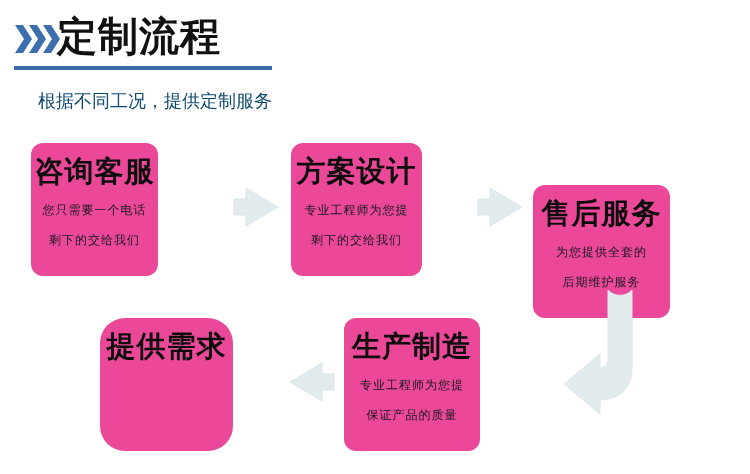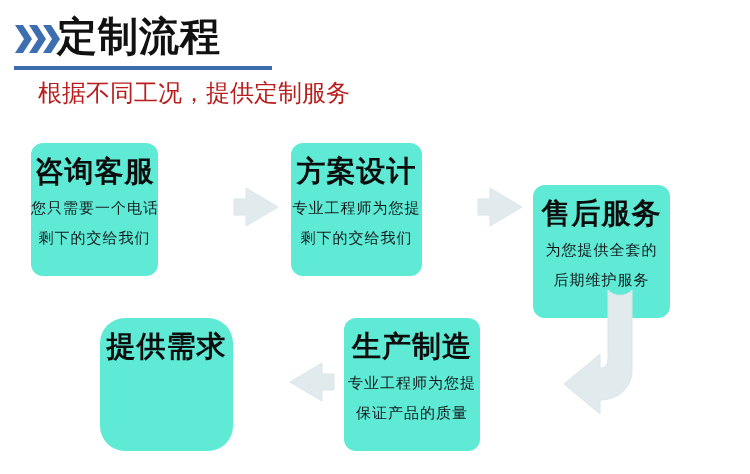--- a/index.html
+++ b/index.html
@@ -52,48 +52,48 @@
     position: absolute;
     left: 14px;
     top: 66px;
     width: 258px;
     height: 4px;
     background: #3a6bab;
   }
   .subtitle {
     position: absolute;
     left: 38px;
-    top: 80px;
-    font-size: 24px;
+    top: 88px;
+    font-size: 18px;
     line-height: 26px;
-    color: #b91c1c;
+    color: #0c4a6e;
     white-space: nowrap;
   }
 
   
   .stepbox {
     position: absolute;
-    background: #5eead4;
+    background: #ec4899;
     border-radius: 12px;
     box-sizing: border-box;
     padding-top: 8px;
     text-align: center;
   }
   .step-title {
     font-size: 29px;
     line-height: 40px;
     font-weight: 700;
     color: #0d0d0d;
     letter-spacing: 1px;
     white-space: nowrap;
   }
   .step-body {
     margin-top: 4px;
-    font-family: Liberation Mono, monospace;
-    font-size: 15px;
+    font-family: Liberation Serif, serif;
+    font-size: 12px;
     line-height: 30px;
     color: #14181c;
     letter-spacing: 1px;
     white-space: nowrap;
   }
   .step-body span {
     display: block;
   }
 
   

